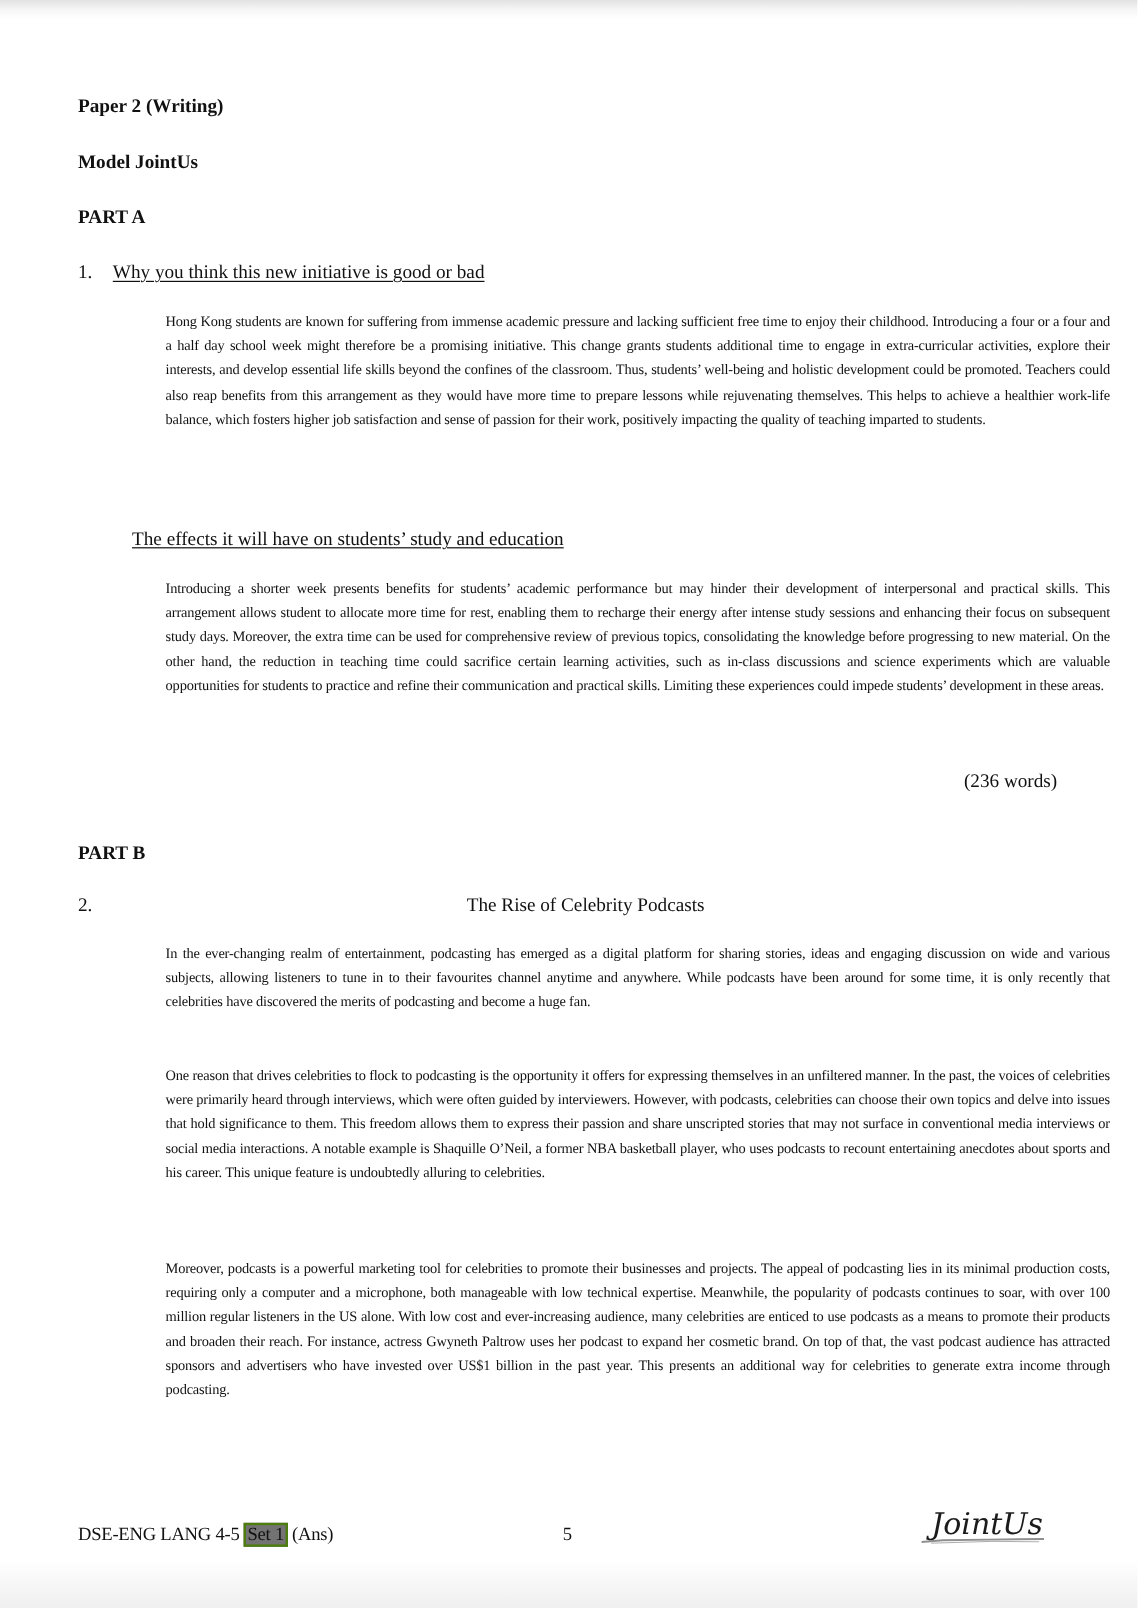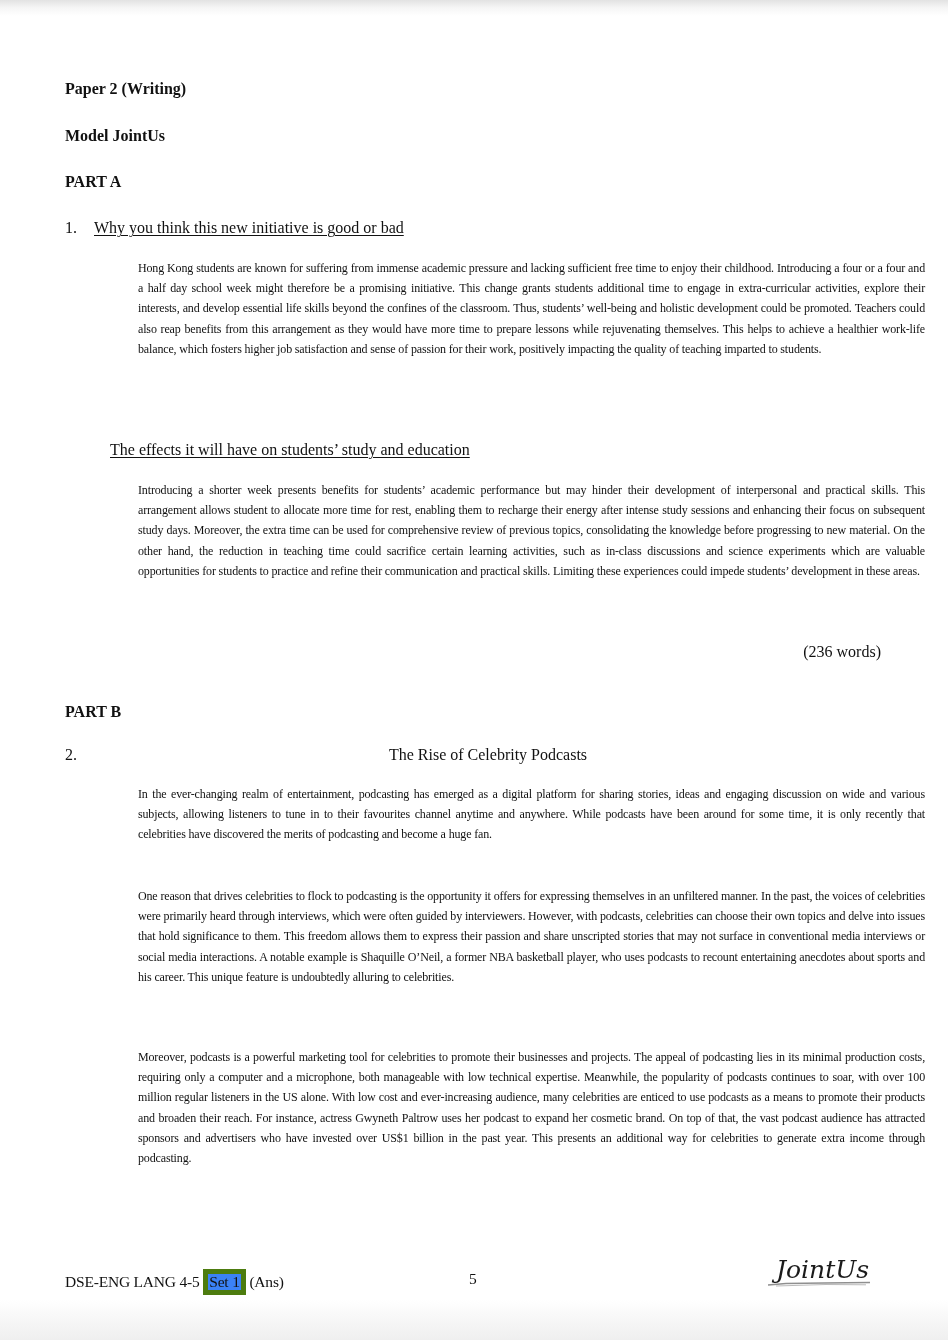--- a/index.html
+++ b/index.html
@@ -71,22 +71,22 @@
       box-sizing: border-box;
     }
     .footer-text {
       font-size: 15.5px;
       line-height: 20px;
       white-space: nowrap;
       letter-spacing: -0.2px;
     }
     .set-box {
       display: inline-block;
-      background: #3b82f6;
-      border: 5px solid #4d7c0f;
+      background: #737373;
+      border: 2px solid #4d7c0f;
       padding: 0 1px;
       line-height: 16px;
     }
     .logo {
       right: 72px;
       width: 110px;
       height: 40px;
     }
   </style>
 </head>

